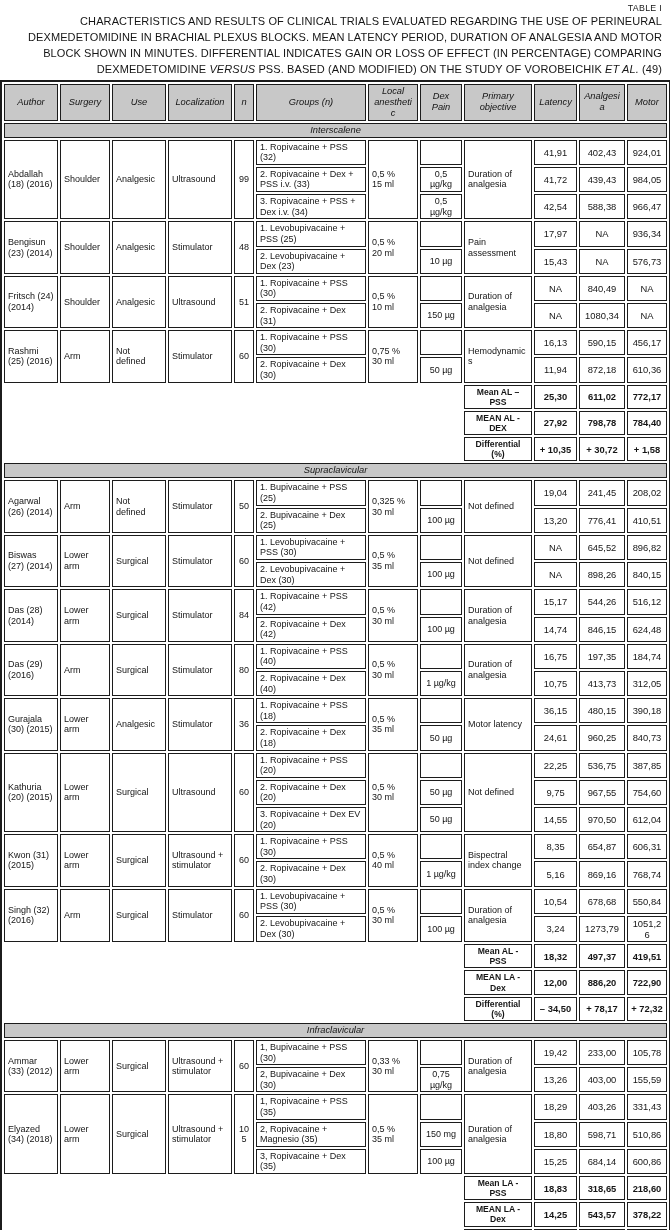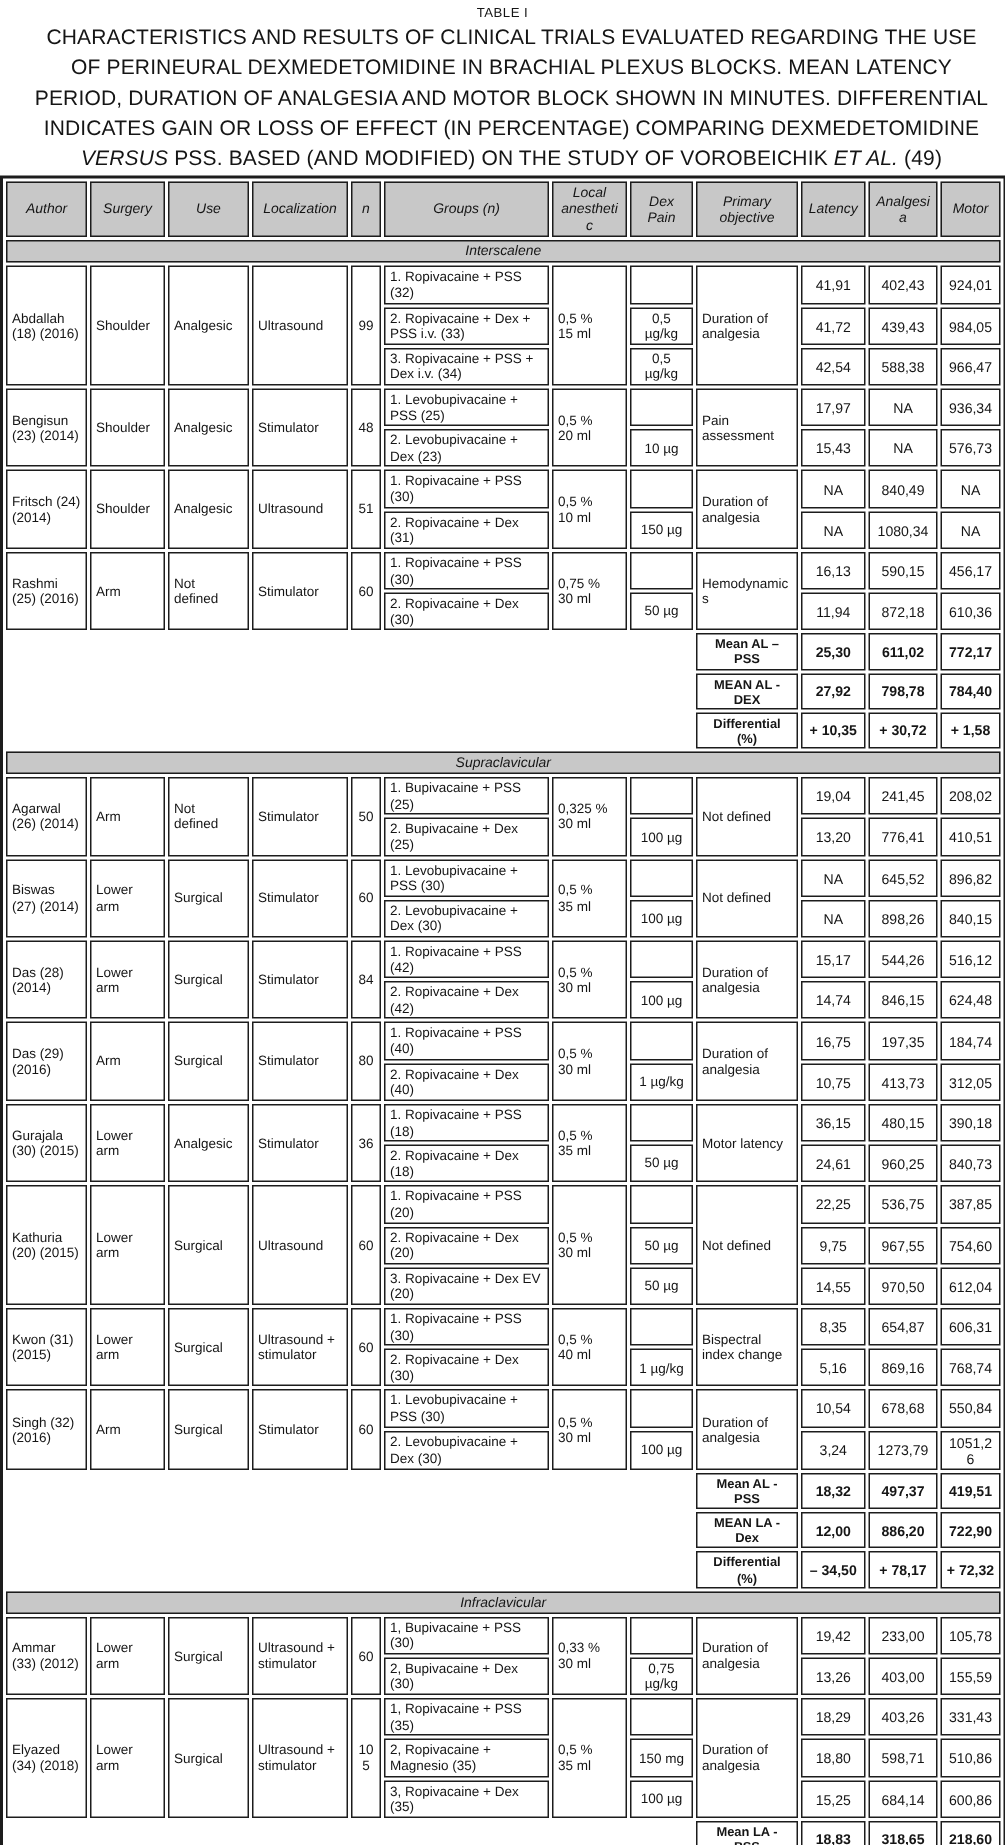--- a/index.html
+++ b/index.html
@@ -1,20 +1,20 @@
 <!DOCTYPE html>
 <html style="--header-bg: #c8c8c8;"><head>
 <meta charset="utf-8">
 <style>
   html,body{margin:0;padding:0;background:#ffffff;}
   body{width:670px;font-family:"Liberation Sans",sans-serif;color:#151515;}
   .page{width:670px;}
-  .title-block{text-align:center;padding:3px 8px 2px 8px;}
+  .title-block{text-align:right;padding:3px 8px 2px 8px;}
   .table-label{font-size:8.8px;letter-spacing:.3px;margin-bottom:1px;}
-  .caption{font-size:14px;line-height:1.45;letter-spacing:.1px;margin-left:12px;}
+  .caption{font-size:11px;line-height:1.45;letter-spacing:.1px;margin-left:12px;}
   .caption .it{font-style:italic;}
   table{border-collapse:separate;border-spacing:2px;width:670px;table-layout:fixed;
         border:2px solid #1c1c1c;background:#ffffff;}
   td,th{border:1px solid #1c1c1c;font-size:9px;line-height:1.18;padding:1px 3px;
         vertical-align:middle;overflow:hidden;word-wrap:break-word;}
   th{background:var(--header-bg,#c8c8c8);font-style:italic;font-weight:normal;
      text-align:center;font-size:9.3px;height:22px;}
   .section-bar{background:var(--header-bg,#c8c8c8);font-style:italic;text-align:center;
      font-size:9.3px;padding:1px 2px;margin-left:12px;}
   td.l{text-align:left;}

